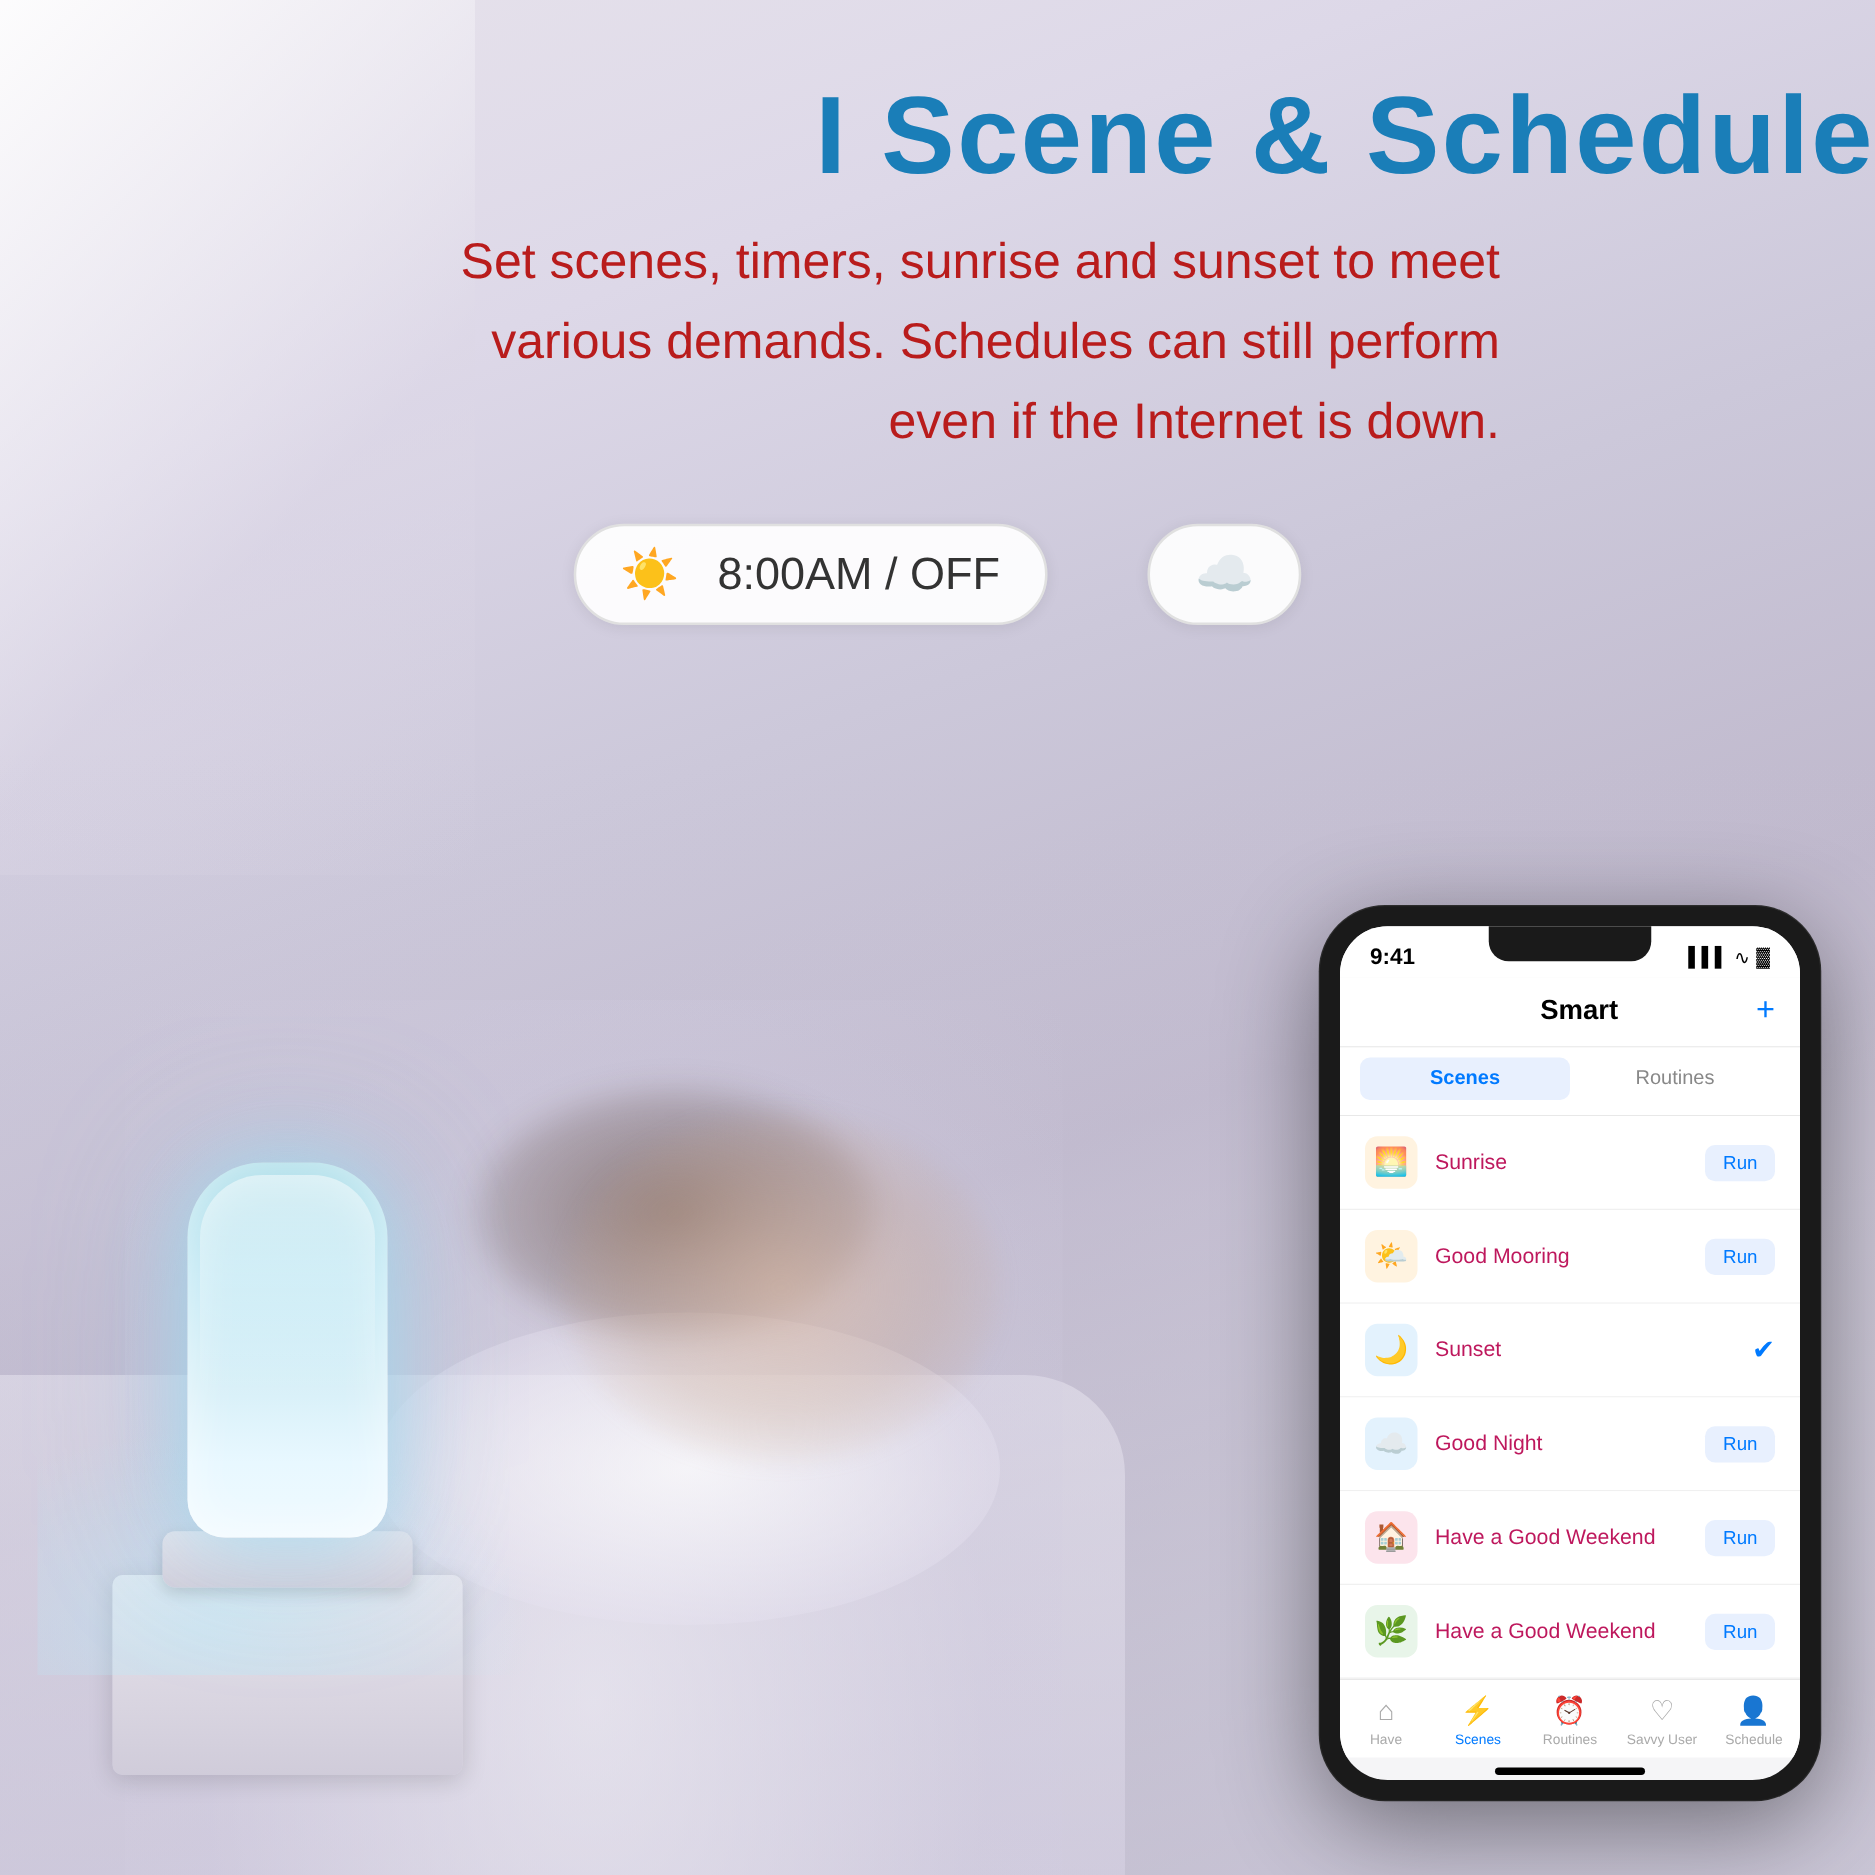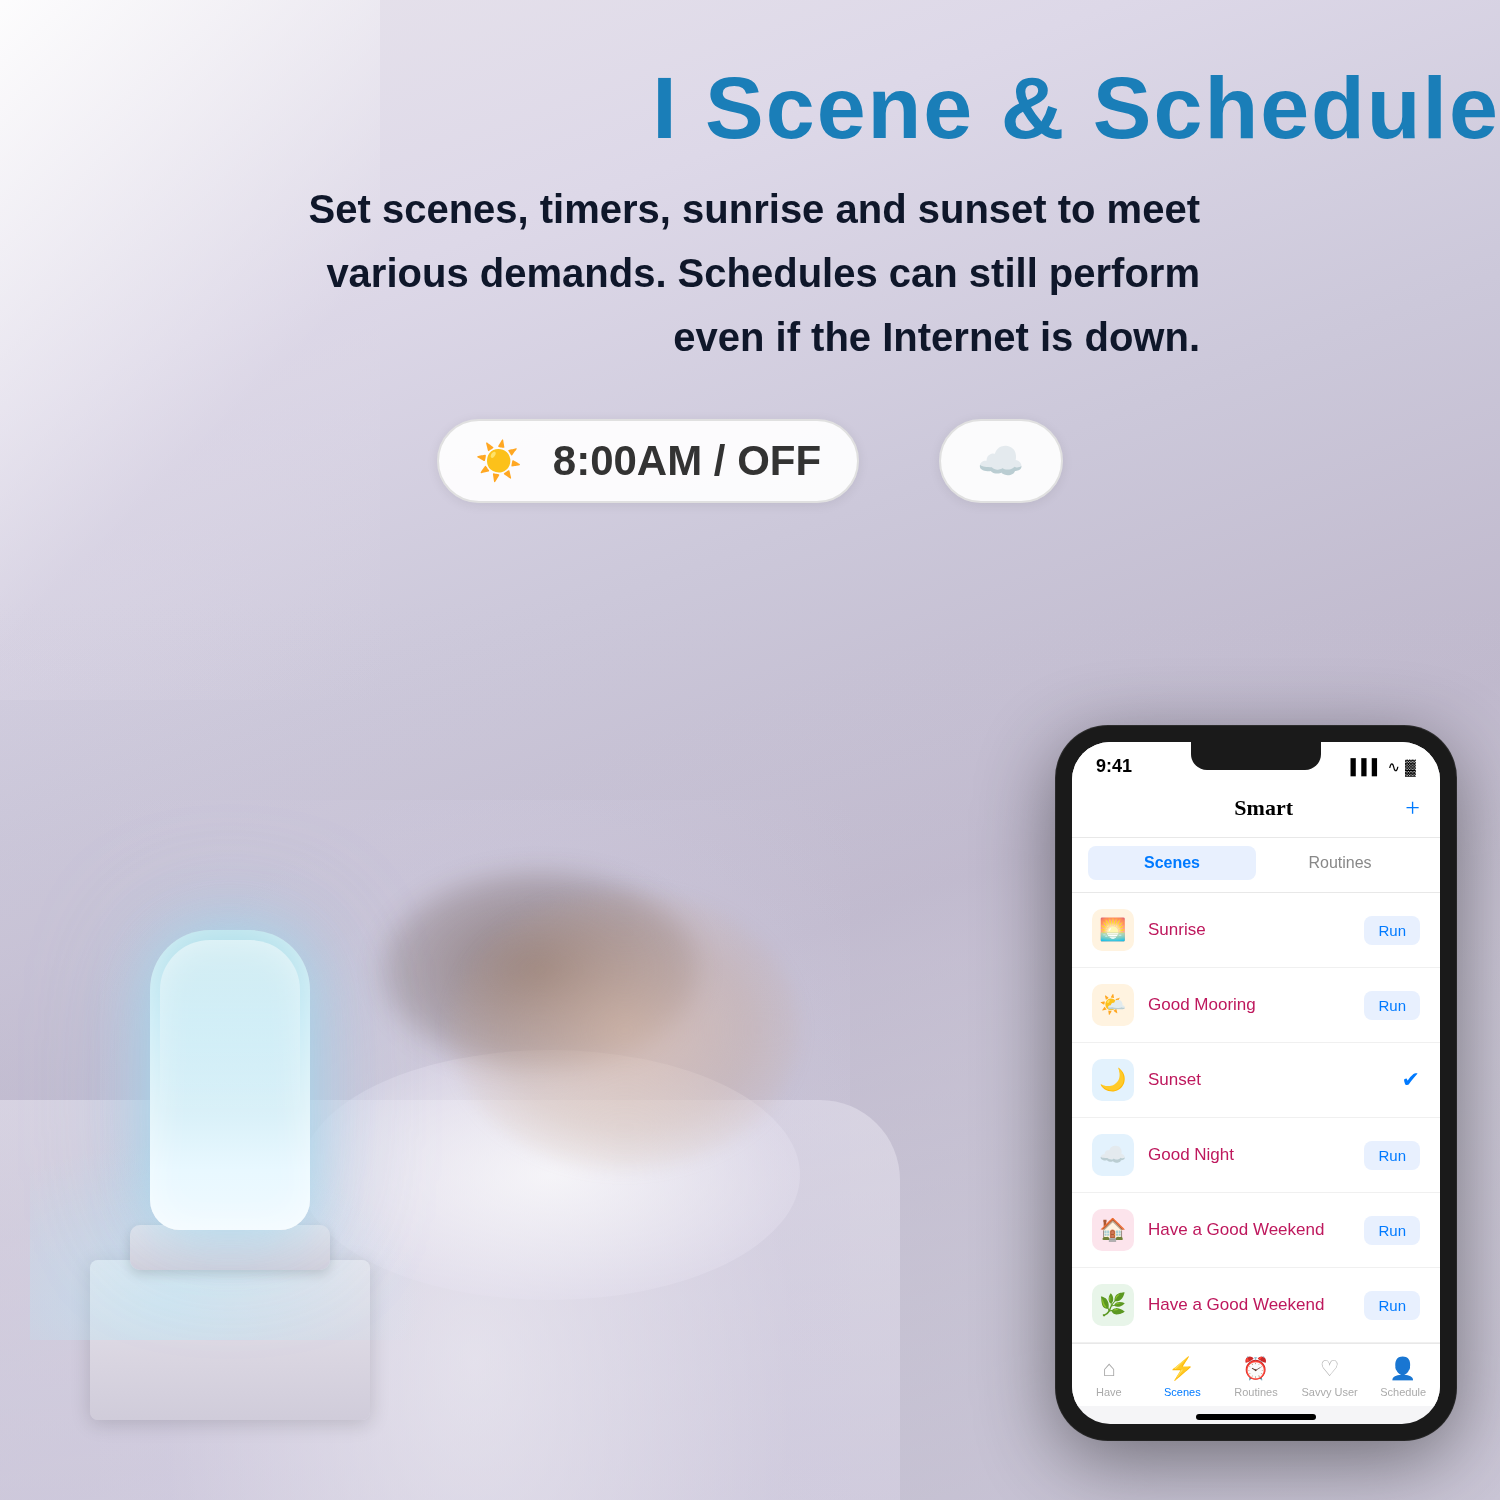--- a/index.html
+++ b/index.html
@@ -175,27 +175,27 @@
     .header-title {
       font-size: 88px;
       font-weight: 700;
       color: #1a7eb8;
       letter-spacing: 2px;
       line-height: 1.1;
     }
 
     .header-subtitle {
       font-size: 40px;
-      color: #0f172a;
+      color: #b91c1c;
       line-height: 1.6;
       margin-top: 20px;
       max-width: 900px;
       margin-left: auto;
       margin-right: auto;
-      font-weight: 700;
+      font-weight: 400;
     }
 
     
     .schedule-row {
       display: flex;
       justify-content: center;
       gap: 80px;
       margin-top: 50px;
     }
 
@@ -208,22 +208,22 @@
       border-radius: 50px;
       padding: 16px 36px;
       box-shadow: 0 2px 12px rgba(0,0,0,0.08);
     }
 
     .schedule-icon {
       font-size: 38px;
     }
 
     .schedule-text {
-      font-size: 42px;
-      font-weight: 700;
+      font-size: 36px;
+      font-weight: 400;
       color: #333;
       white-space: nowrap;
       margin-left: 14px;
     }
 
     
     .phone-container {
       position: absolute;
       bottom: 60px;
       right: 44px;
@@ -283,21 +283,20 @@
     }
 
     
     .app-header {
       background: white;
       display: flex;
       justify-content: space-between;
       align-items: center;
       padding: 10px 20px 14px;
       border-bottom: 1px solid #e8e8e8;
-      font-family: Liberation Serif, serif;
     }
 
     .app-title {
       font-size: 22px;
       font-weight: 600;
       color: #000;
       flex: 1;
       text-align: center;
     }
 

